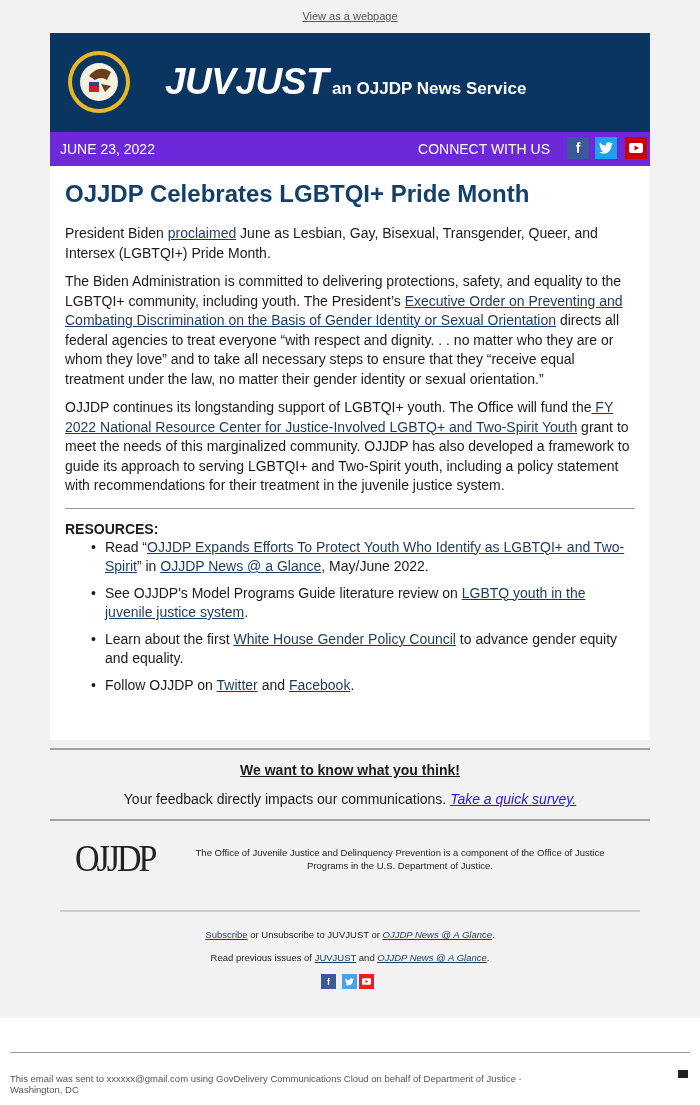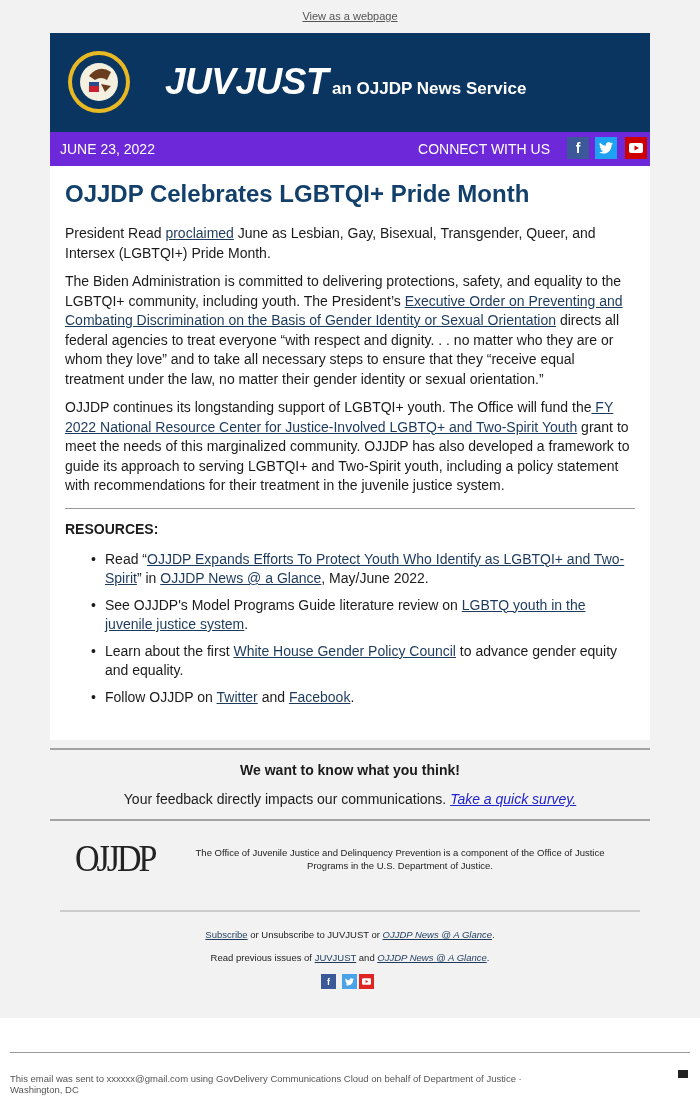--- a/index.html
+++ b/index.html
@@ -23,28 +23,28 @@
   .dateband .connect { position: absolute; right: 100px; top: 9px; font-size: 14px; }
   .soc { position: absolute; top: 5px; width: 22px; height: 22px; display: flex; align-items: center; justify-content: center; color: #fff; font-weight: bold; font-size: 14px; }
   .soc.fb { right: 61px; background: #3b5998; }
   .soc.tw { right: 33px; background: #1da1f2; }
   .soc.yt { right: 3px; background: #cc0000; }
 
   .content { background: #fff; padding: 14px 15px 30px 15px; height: 574px; }
   .headline { color: #12406b; font-size: 24px; font-weight: bold; margin-bottom: 16px; }
   .content p { font-size: 14px; line-height: 19.5px; margin-bottom: 9px; }
   .rule { border: 0; border-top: 1px solid #999; margin: 12px 0 12px 0; }
-  .res-head { font-size: 14px; font-weight: bold; margin-bottom: 13px; }
+  .res-head { font-size: 14px; font-weight: bold; margin-bottom: 1px; }
   ul.res { list-style: none; padding-left: 26px; }
   ul.res li { font-size: 14px; line-height: 19.5px; margin-bottom: 7px; position: relative; padding-left: 14px; }
   ul.res li .bul { position: absolute; left: 0; top: 0; }
 
   .hr-gray { position: absolute; left: 50px; width: 600px; border-top: 2px solid #a3a3a3; }
   .feedback { position: absolute; left: 50px; width: 600px; text-align: center; }
-  .feedback .fb-title { font-size: 14px; font-weight: bold; }
+  .feedback .fb-title { font-size: 14px; font-weight: bold; text-decoration: underline; }
   .feedback .fb-line { font-size: 14px; margin-top: 13px; }
   .feedback .fb-line a { color: #1a0dab; font-style: italic; color: #2222cc; }
 
   .ojjdp-block { position: absolute; left: 50px; top: 838px; width: 600px; height: 45px; }
   .ojjdp-logo { position: absolute; left: 25px; top: 2px; font-family: "Liberation Serif", serif; font-size: 34px; color: #222; letter-spacing: -3px; transform: scaleY(1.1); }
   .ojjdp-desc { position: absolute; left: 130px; top: 8px; width: 440px; text-align: center; font-size: 9.5px; line-height: 13px; color: #222; }
 
   .hr-light { position: absolute; left: 60px; width: 580px; border-top: 2px solid #cccccc; top: 910px; }
   .sub-block { position: absolute; left: 50px; width: 600px; text-align: center; font-size: 9.5px; color: #222; }
   .sub-block a { color: #1d3a5c; }
@@ -91,21 +91,21 @@
       <a class="soc yt" href="#" style="text-decoration:none">
         <svg width="14" height="10" viewBox="0 0 14 10">
             <rect width="14" height="10" rx="2" fill="#fff"></rect>
             <path d="M5.5 2.5 L10 5 L5.5 7.5 Z" fill="#cc0000"></path>
           </svg>
       </a>
     </div>
 
     <div class="content">
       <h1 class="headline">OJJDP Celebrates LGBTQI+ Pride Month</h1>
-      <p><span>President Read </span><a href="#">proclaimed</a><span> June as Lesbian, Gay, Bisexual, Transgender, Queer, and Intersex (LGBTQI+) Pride Month.</span></p>
+      <p><span>President Biden </span><a href="#">proclaimed</a><span> June as Lesbian, Gay, Bisexual, Transgender, Queer, and Intersex (LGBTQI+) Pride Month.</span></p>
       <p><span>The Biden Administration is committed to delivering protections, safety, and equality to the LGBTQI+ community, including youth. The President’s </span><a href="#">Executive Order on Preventing and Combating Discrimination on the Basis of Gender Identity or Sexual Orientation</a><span> directs all federal agencies to treat everyone “with respect and dignity. . . no matter who they are or whom they love” and to take all necessary steps to ensure that they “receive equal treatment under the law, no matter their gender identity or sexual orientation.”</span></p>
       <p><span>OJJDP continues its longstanding support of LGBTQI+ youth. The Office will fund the</span><a href="#"> FY 2022 National Resource Center for Justice-Involved LGBTQ+ and Two-Spirit Youth</a><span> grant to meet the needs of this marginalized community. OJJDP has also developed a framework to guide its approach to serving LGBTQI+ and Two-Spirit youth, including a policy statement with recommendations for their treatment in the juvenile justice system.</span></p>
       <hr class="rule">
       <div class="res-head">RESOURCES:</div>
       <ul class="res">
         <li><span class="bul">•</span><span>Read “</span><a href="#">OJJDP Expands Efforts To Protect Youth Who Identify as LGBTQI+ and Two-Spirit</a><span>” in </span><a href="#">OJJDP News @ a Glance</a><span>, May/June 2022.</span></li>
         <li><span class="bul">•</span><span>See OJJDP's Model Programs Guide literature review on </span><a href="#">LGBTQ youth in the juvenile justice system</a><span>.</span></li>
         <li><span class="bul">•</span><span>Learn about the first </span><a href="#">White House Gender Policy Council</a><span> to advance gender equity and equality.</span></li>
         <li><span class="bul">•</span><span>Follow OJJDP on </span><a href="#">Twitter</a><span> and </span><a href="#">Facebook</a><span>.</span></li>
       </ul>

